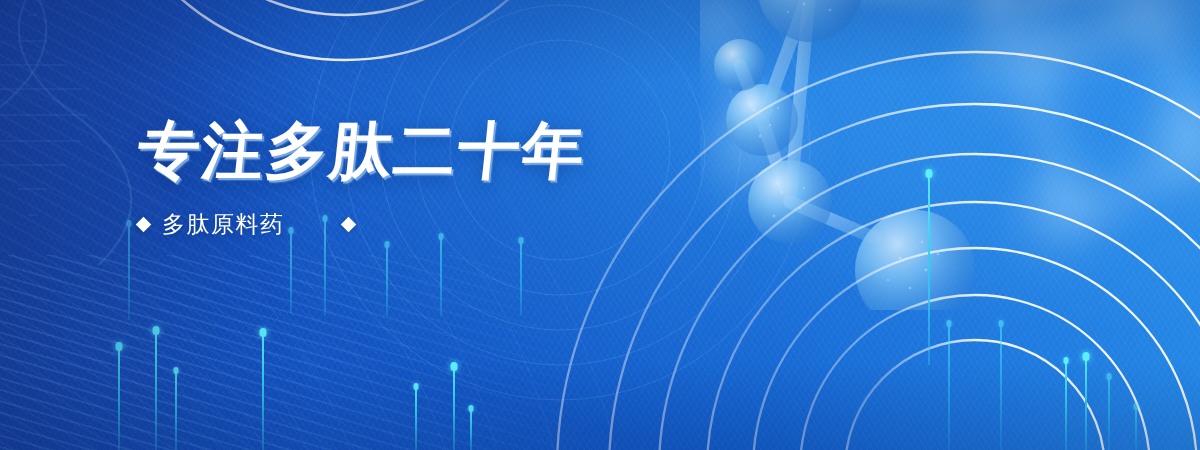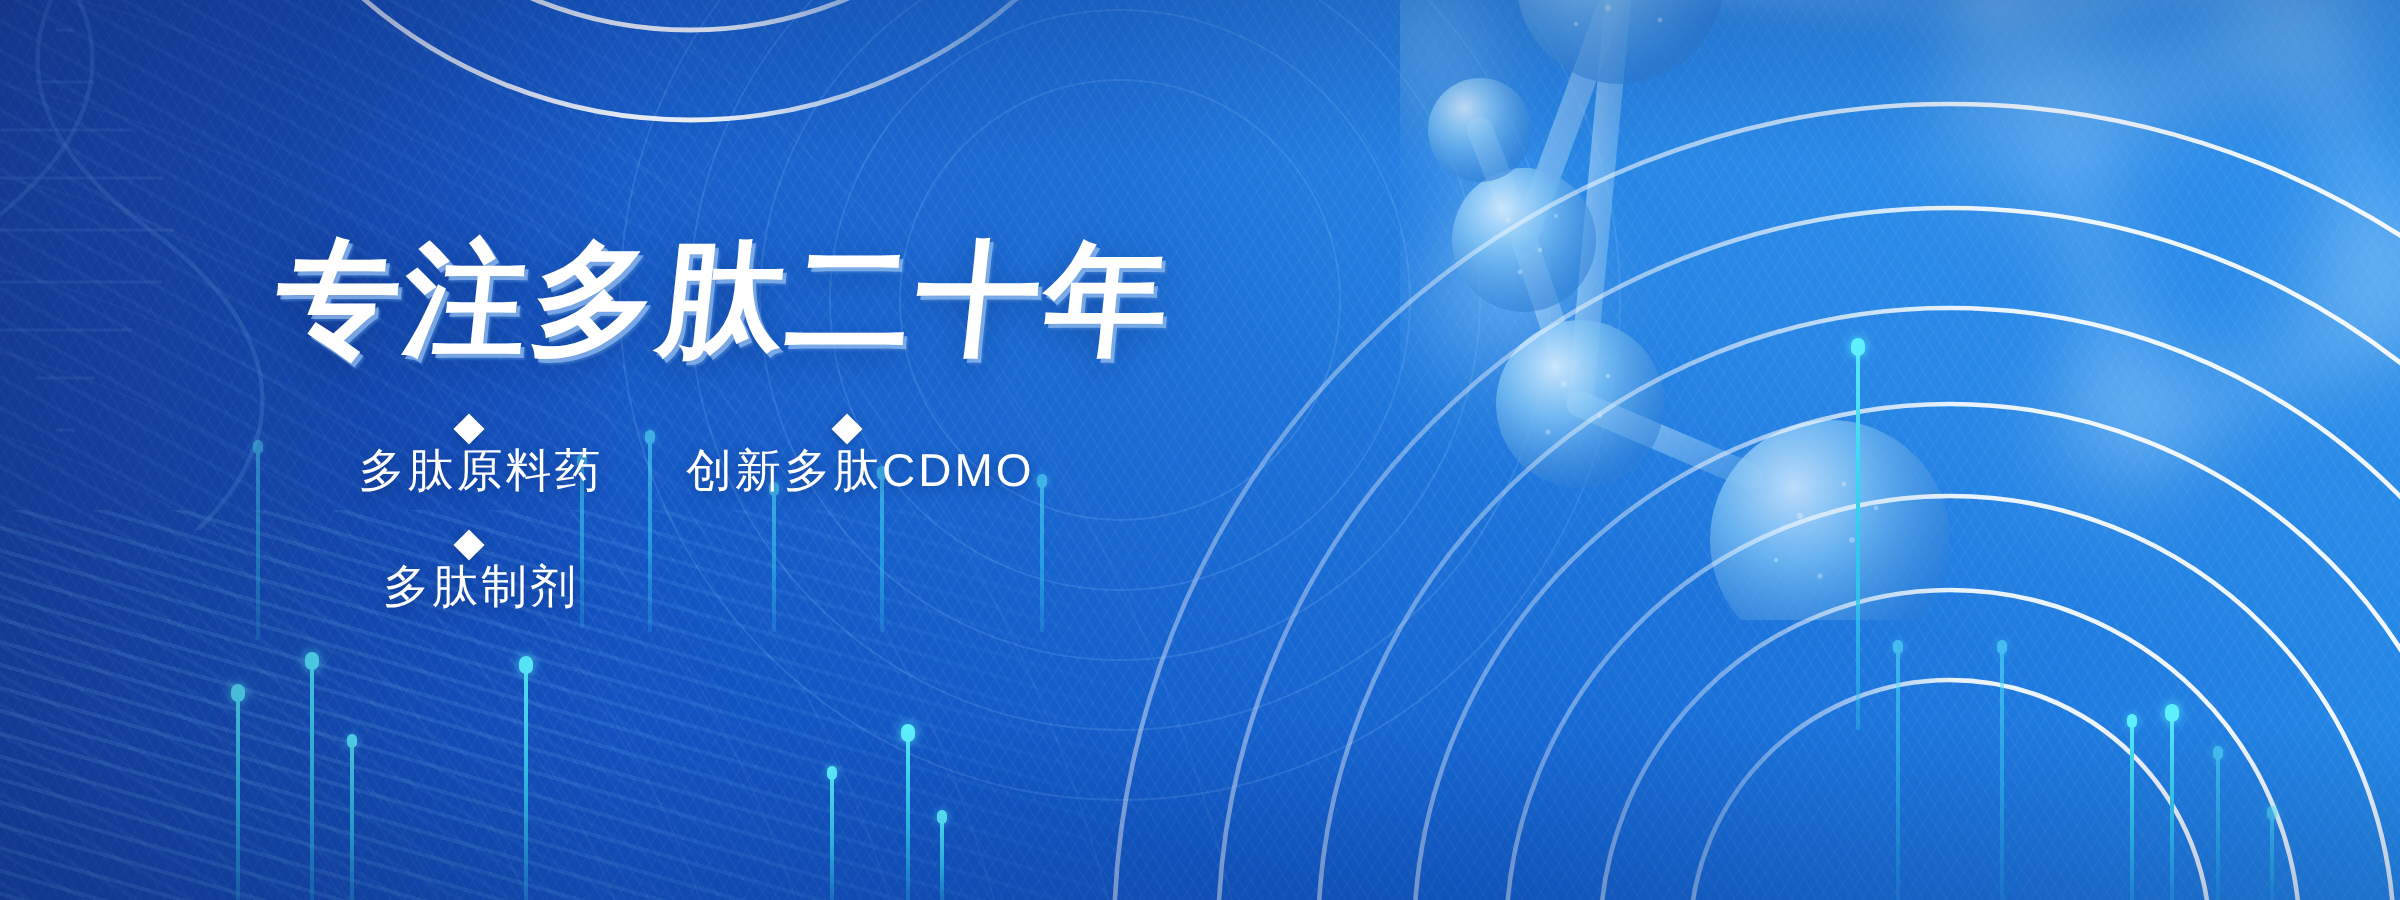--- a/index.html
+++ b/index.html
@@ -127,21 +127,20 @@
   }
   .bullet-row:last-child { margin-bottom: 0; }
   .bullet {
     display: flex;
     align-items: center;
     color: #ffffff;
     font-size: 23px;
     letter-spacing: 1.5px;
     white-space: nowrap;
     text-shadow: 0 2px 6px rgba(8,40,110,0.5);
-    flex-direction: column;
   }
   .bullet.col1 { width: 205px; }
   .diamond {
     width: 11px; height: 11px;
     background: #ffffff;
     transform: rotate(45deg);
     margin-right: 13px;
     flex: 0 0 auto;
     box-shadow: 0 1px 4px rgba(8,40,110,0.45);
   }
@@ -367,27 +366,22 @@
 
     <div id="bullets">
 
       <div class="bullet-row">
         <div class="bullet col1">
           <span class="diamond"></span>
           <span>多肽原料药</span>
         </div>
         <div class="bullet">
           <span class="diamond"></span>
-          <span>创新多肽CDMO</span>
         </div>
       </div>
 
       <div class="bullet-row">
-        <div class="bullet col1">
-          <span class="diamond"></span>
-          <span>多肽制剂</span>
-        </div>
       </div>
 
     </div>
   </div>
 
 </div>
 
 </body></html>

